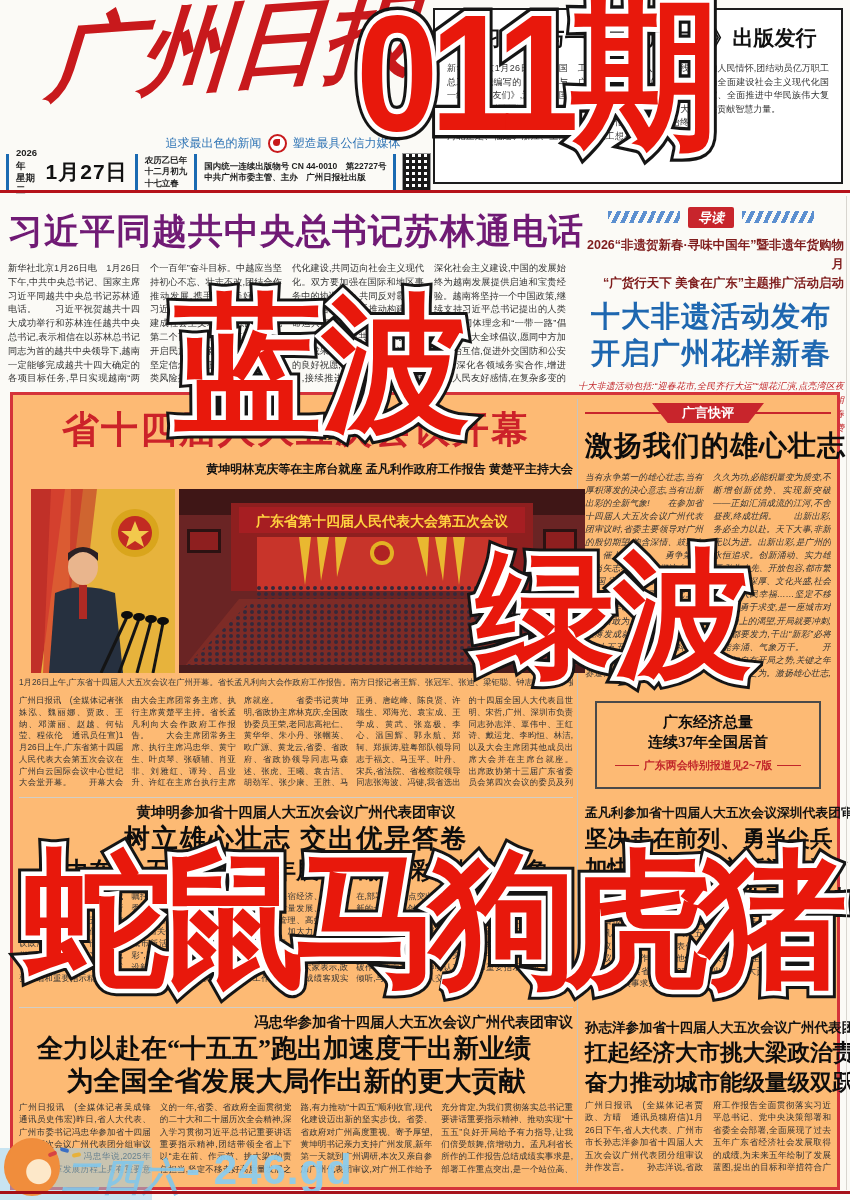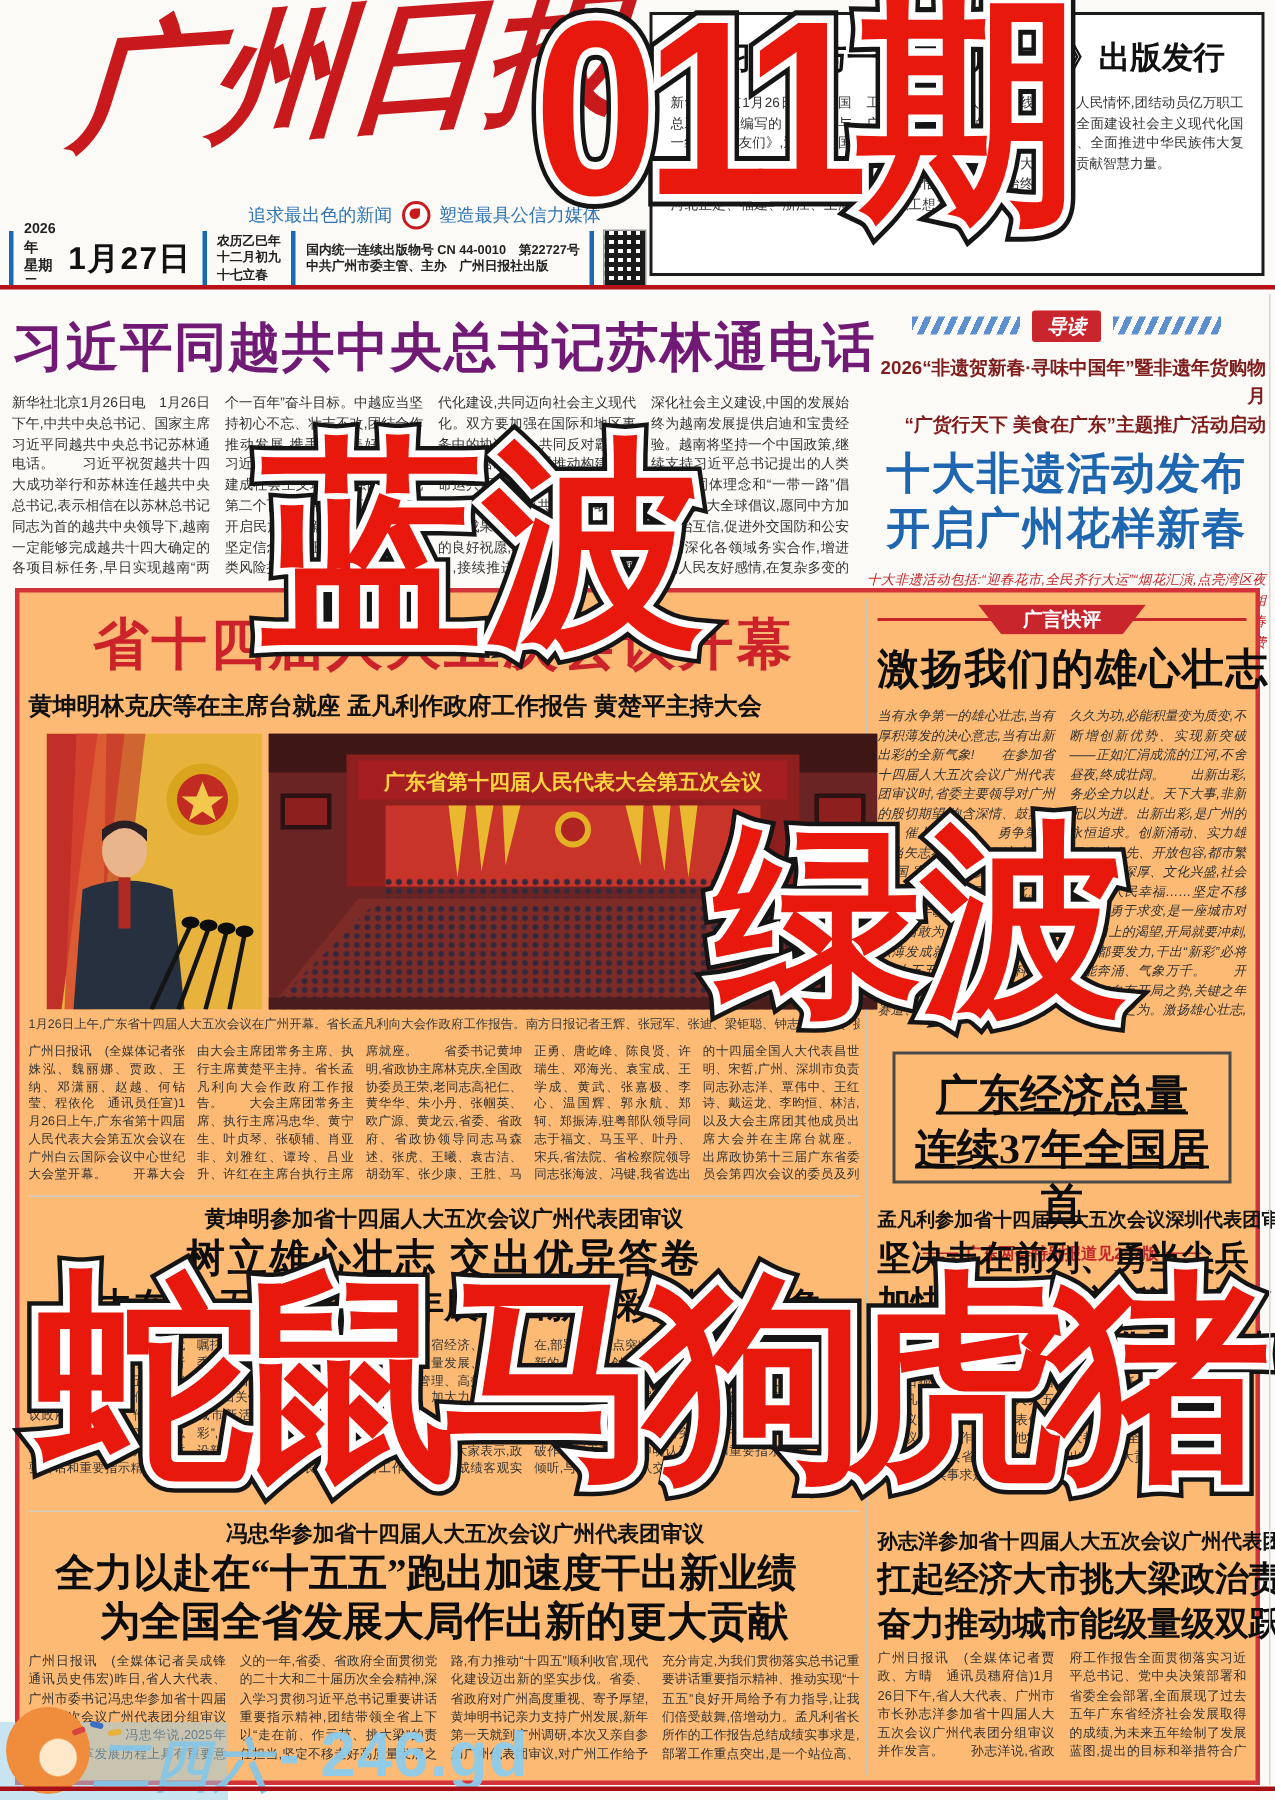--- a/index.html
+++ b/index.html
@@ -45,43 +45,43 @@
         font-style:italic;text-align:center;line-height:21px;border-radius:2px;position:relative;}
   .guide .k{margin-top:8px;text-align:right;font-size:12.5px;font-weight:bold;color:#7f1d1d;line-height:1.5;}
   .guide .h{margin-top:6px;text-align:center;font-size:29px;font-weight:900;color:#1e67b0;line-height:1.25;letter-spacing:1px;}
   .guide .bd{margin-top:9px;font-size:9px;font-style:italic;color:#c2262a;line-height:1.55;text-align:justify;}
   .guide .bd .more{font-weight:bold;}
   
   .redbox{left:10px;top:392px;width:830px;height:798px;border:3px solid #d5333a;box-sizing:border-box;background:#fdba74;}
   .vdiv{position:absolute;left:564px;top:4px;bottom:4px;width:1px;background:#c9c4bc;}
   
   .cg-h{left:6px;top:10px;width:554px;text-align:center;font-size:37px;font-weight:900;color:#cc2229;letter-spacing:2px;white-space:nowrap;}
-  .cg-sub{left:6px;top:66px;width:554px;text-align:left;font-size:16px;font-weight:bold;color:#111;white-space:nowrap;}
+  .cg-sub{left:6px;top:66px;width:554px;text-align:right;font-size:12px;font-weight:bold;color:#111;white-space:nowrap;}
   .photos{left:6px;top:94px;width:554px;display:flex;gap:4px;margin-left:12px;}
   .cg-cap{left:6px;top:282px;width:554px;font-size:8.3px;color:#3a3a3a;text-align:center;white-space:nowrap;overflow:hidden;}
   .cg-bd{left:6px;top:300px;width:554px;height:96px;column-count:5;column-gap:8px;font-size:8.3px;line-height:1.42;overflow:hidden;color:#333;}
   .hl-divider{position:absolute;left:6px;width:554px;height:1px;background:#d2cec6;}
   .hg-k{left:6px;top:408px;width:554px;text-align:center;font-size:14.5px;font-weight:bold;color:#111;}
   .hg-h{left:6px;top:426px;width:554px;text-align:center;font-size:26px;font-weight:900;color:#0d0d0d;letter-spacing:2px;white-space:nowrap;}
   .hg-sub{left:6px;top:460px;width:554px;text-align:center;font-size:23px;font-weight:900;color:#0d0d0d;white-space:nowrap;}
   .hg-bd{left:6px;top:496px;width:554px;height:112px;column-count:5;column-gap:8px;font-size:8.3px;line-height:1.42;overflow:hidden;color:#333;}
-  .fg-k{left:20px;top:618px;width:554px;text-align:center;font-size:14.5px;font-weight:bold;color:#111;}
+  .fg-k{left:6px;top:618px;width:554px;text-align:right;font-size:14.5px;font-weight:bold;color:#111;}
   .fg-h1{left:24px;top:636px;width:554px;font-size:26px;font-weight:900;color:#0d0d0d;white-space:nowrap;}
   .fg-h2{left:6px;top:668px;width:554px;text-align:center;font-size:27px;font-weight:900;color:#0d0d0d;white-space:nowrap;}
   .fg-bd{left:6px;top:706px;width:554px;height:86px;column-count:4;column-gap:9px;font-size:8.5px;line-height:1.45;overflow:hidden;color:#333;}
   
   .cm-ribbon{left:572px;top:8px;width:246px;height:20px;}
   .cm-ribbon .line{position:absolute;left:0;right:0;top:9px;height:2px;background:#c8252c;}
   .cm-ribbon .tab{position:absolute;left:50%;transform:translateX(-50%);top:0;width:112px;height:20px;background:#c8252c;
         clip-path:polygon(0 0,100% 0,86% 100%,14% 100%);color:#fff;font-size:13px;font-weight:bold;text-align:center;line-height:20px;}
   .cm-h{left:572px;top:32px;width:246px;text-align:center;font-size:28px;font-weight:900;color:#0d0d0d;letter-spacing:1px;white-space:nowrap;}
   .cm-bd{left:572px;top:76px;width:246px;height:216px;column-count:2;column-gap:10px;font-size:8.7px;font-style:italic;
         line-height:1.5;overflow:hidden;color:#333;}
   .econ{left:582px;top:306px;width:226px;height:88px;border:2px solid #4a4a4a;box-sizing:border-box;padding-top:10px;text-align:center;}
-  .econ .l{font-size:28px;font-weight:900;color:#0d0d0d;line-height:1.3;text-decoration:underline;}
+  .econ .l{font-size:15px;font-weight:900;color:#0d0d0d;line-height:1.3;}
   .econ .note{margin-top:6px;display:flex;align-items:center;justify-content:center;gap:5px;}
   .econ .note b{font-size:11px;color:#c2262a;}
   .econ .note i{display:block;width:24px;height:1px;background:#c2262a;}
   .mg-k{left:572px;top:410px;width:246px;text-align:center;font-size:12.8px;font-weight:bold;color:#111;white-space:nowrap;}
   .mg-h{width:246px;left:572px;text-align:center;font-size:22.5px;font-weight:900;color:#0d0d0d;white-space:nowrap;}
   .mg-bd{left:572px;top:520px;width:246px;height:90px;column-count:2;column-gap:10px;font-size:8.6px;line-height:1.45;overflow:hidden;color:#333;}
   .sn-k{left:572px;top:624px;width:246px;text-align:center;font-size:13.5px;font-weight:bold;color:#111;white-space:nowrap;}
   .sn-bd{left:572px;top:704px;width:246px;height:84px;column-count:2;column-gap:10px;font-size:8.6px;line-height:1.45;overflow:hidden;color:#333;}
   
   .overlay{position:absolute;pointer-events:none;white-space:nowrap;font-weight:900;

